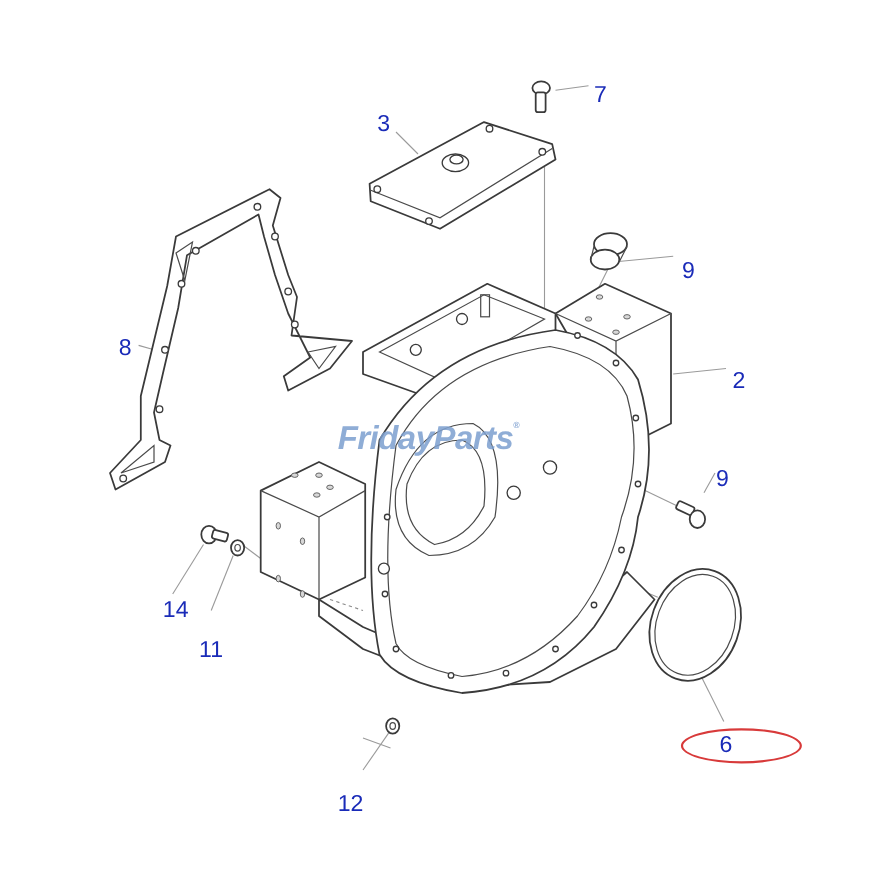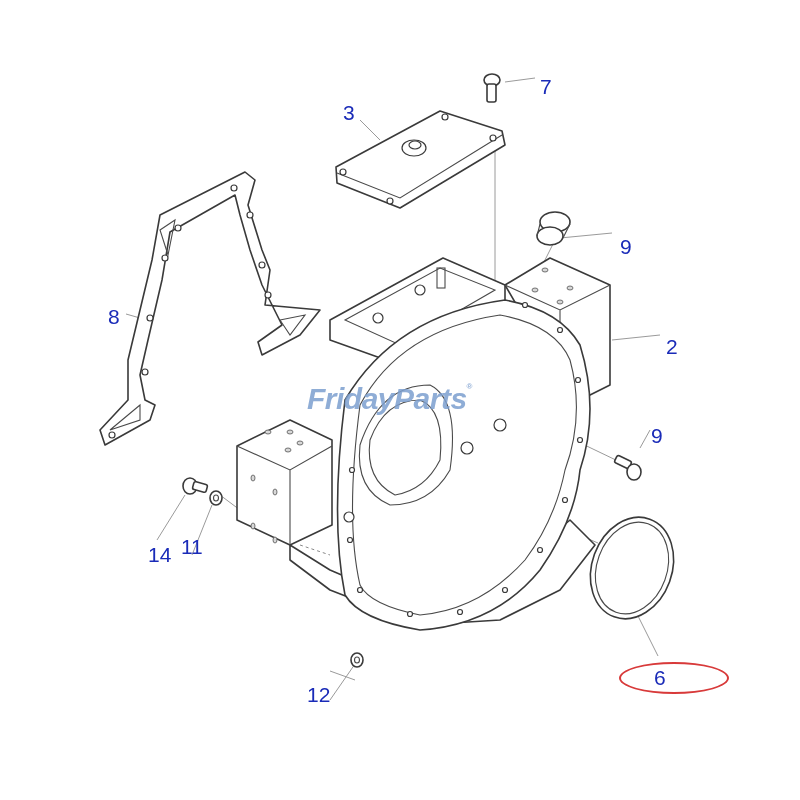--- a/index.html
+++ b/index.html
@@ -160,16 +160,16 @@
 <div class="watermark"><span>FridayParts</span><span class="reg">®</span></div>
 
 <div class="highlight-ellipse"></div>
 
 <span class="callout" style="left:666px;top:336px;">2</span>
 <span class="callout" style="left:343px;top:102px;">3</span>
 <span class="callout" style="left:540px;top:76px;">7</span>
 <span class="callout" style="left:108px;top:306px;">8</span>
 <span class="callout" style="left:651px;top:425px;">9</span>
 <span class="callout" style="left:148px;top:544px;">14</span>
-<span class="callout" style="left:181px;top:536px;">11</span>
-<span class="callout" style="left:307px;top:684px;">12</span>
+<span class="callout" style="left:181px;top:580px;">11</span>
+<span class="callout" style="left:307px;top:720px;">12</span>
 <span class="callout" style="left:654px;top:667px;">6</span>
 <span class="callout" style="left:620px;top:236px;">9</span>
 
 </body></html>

